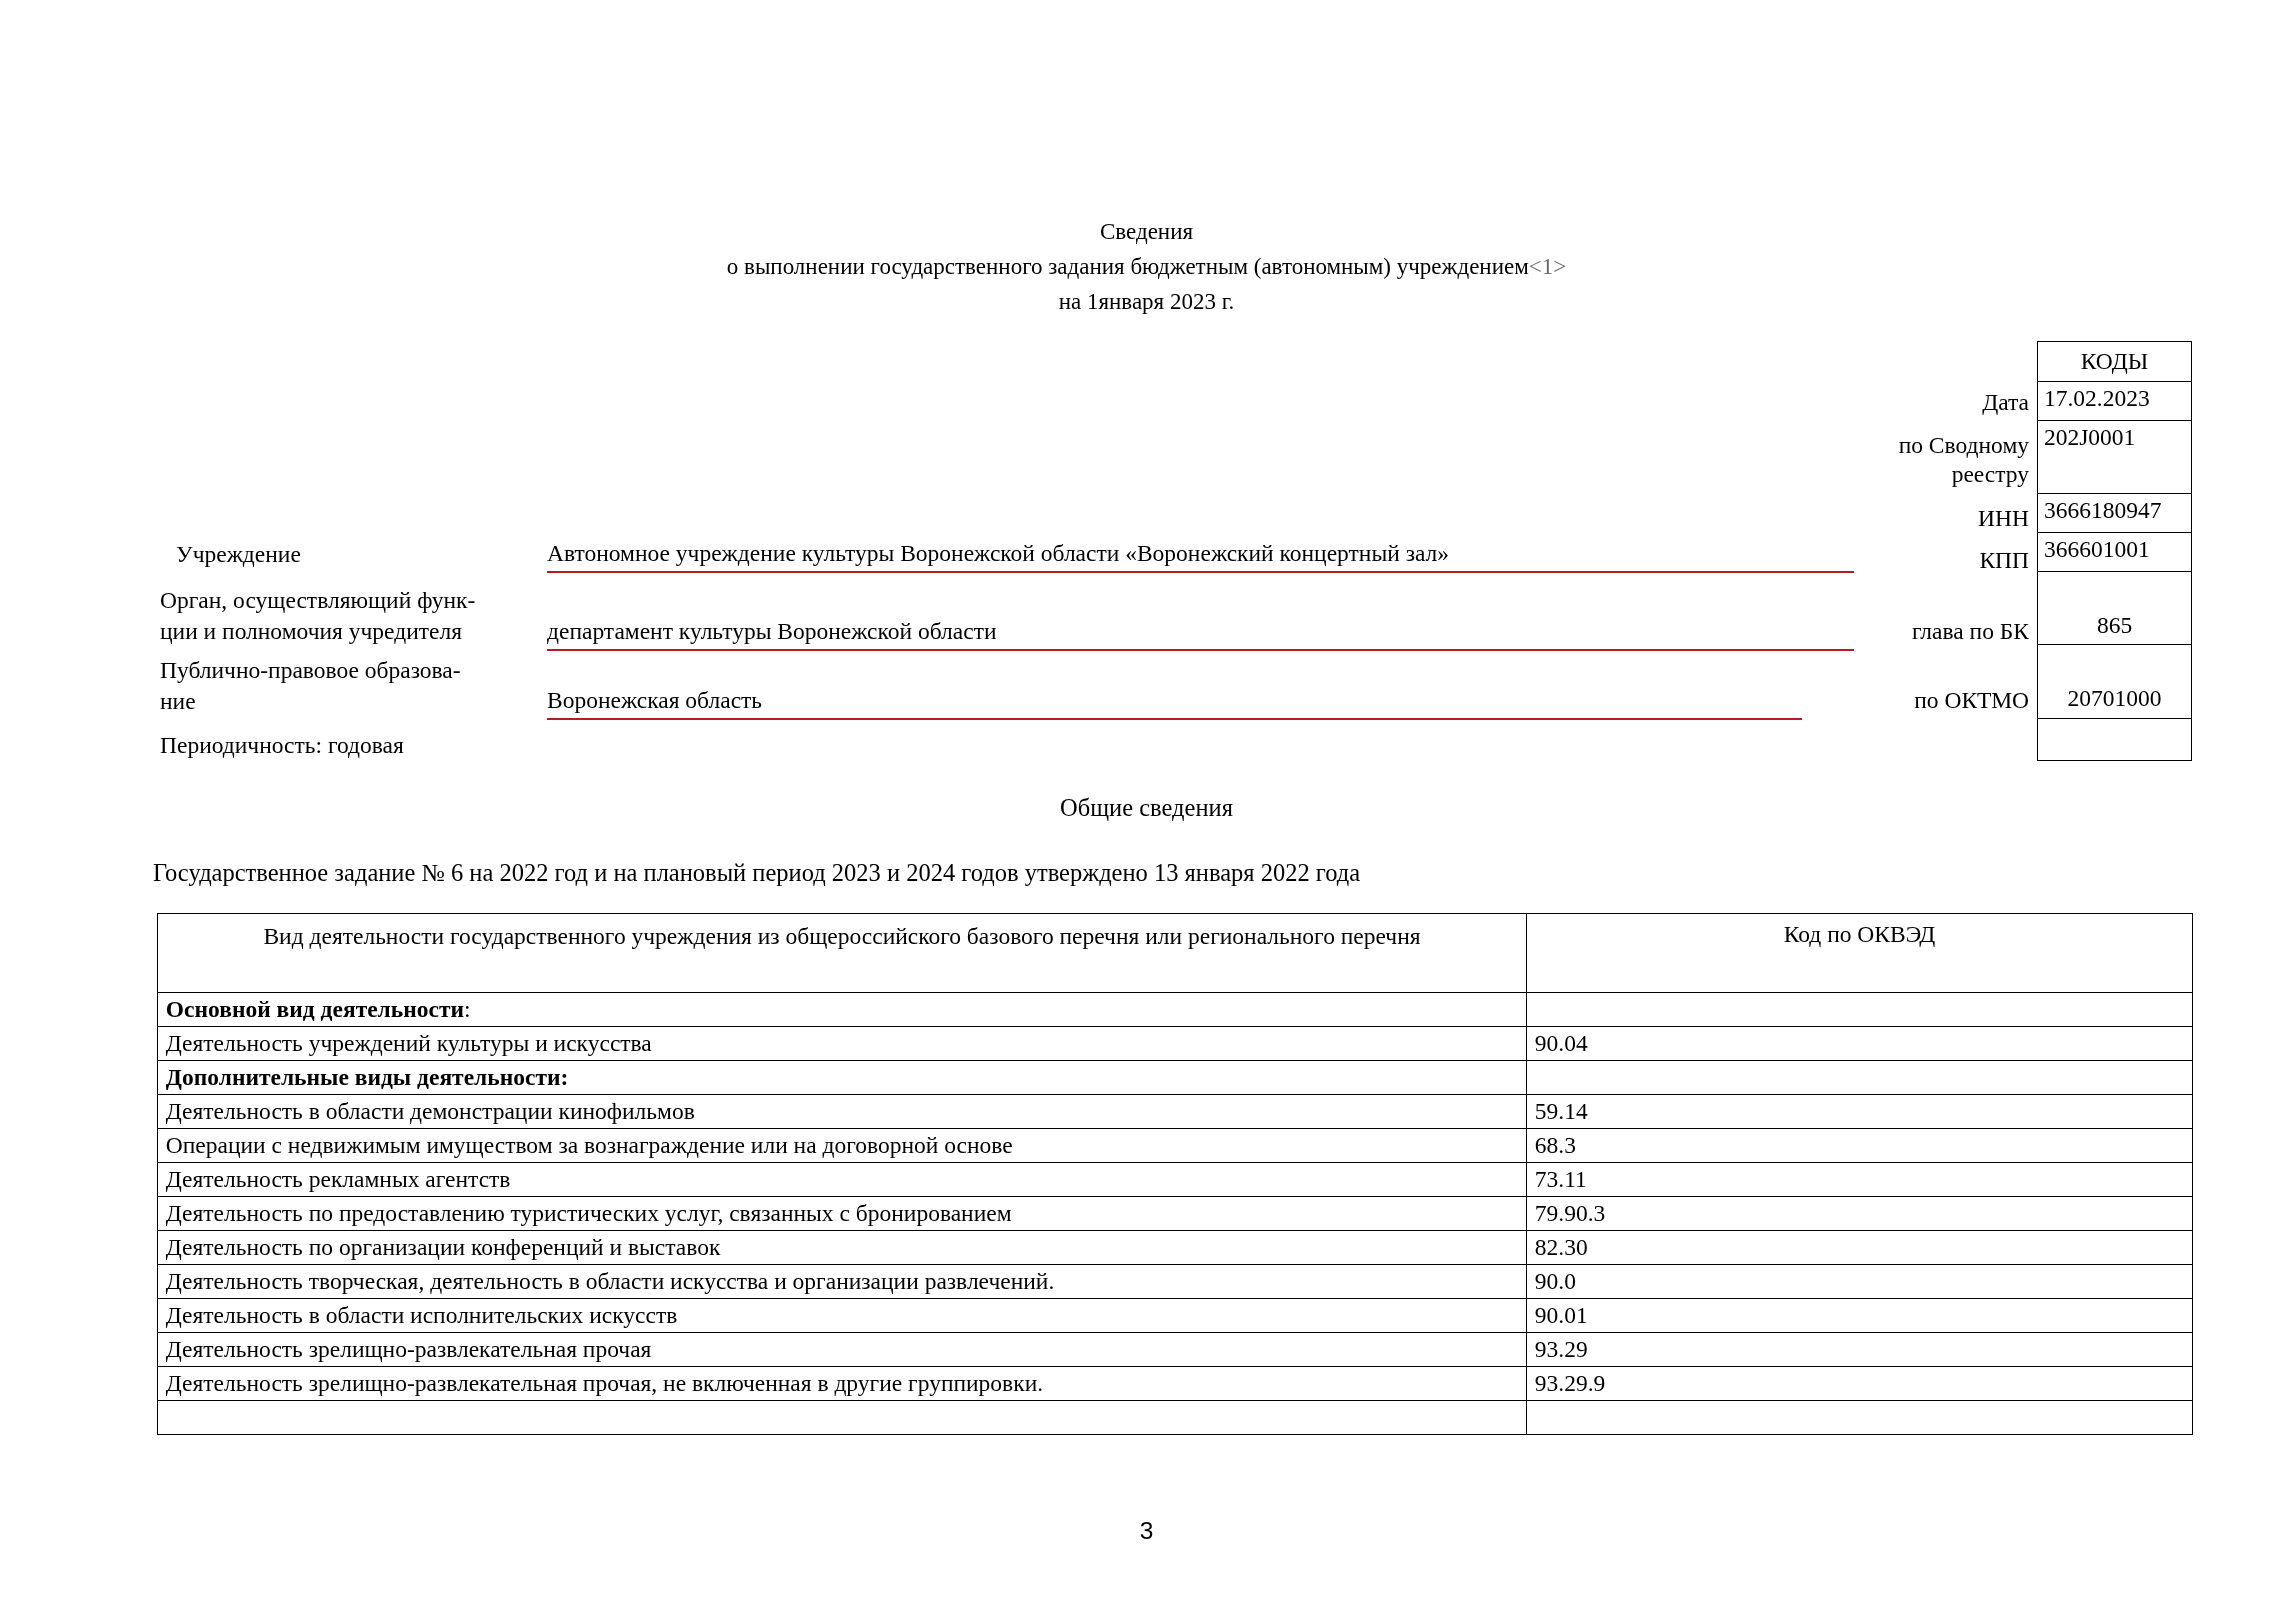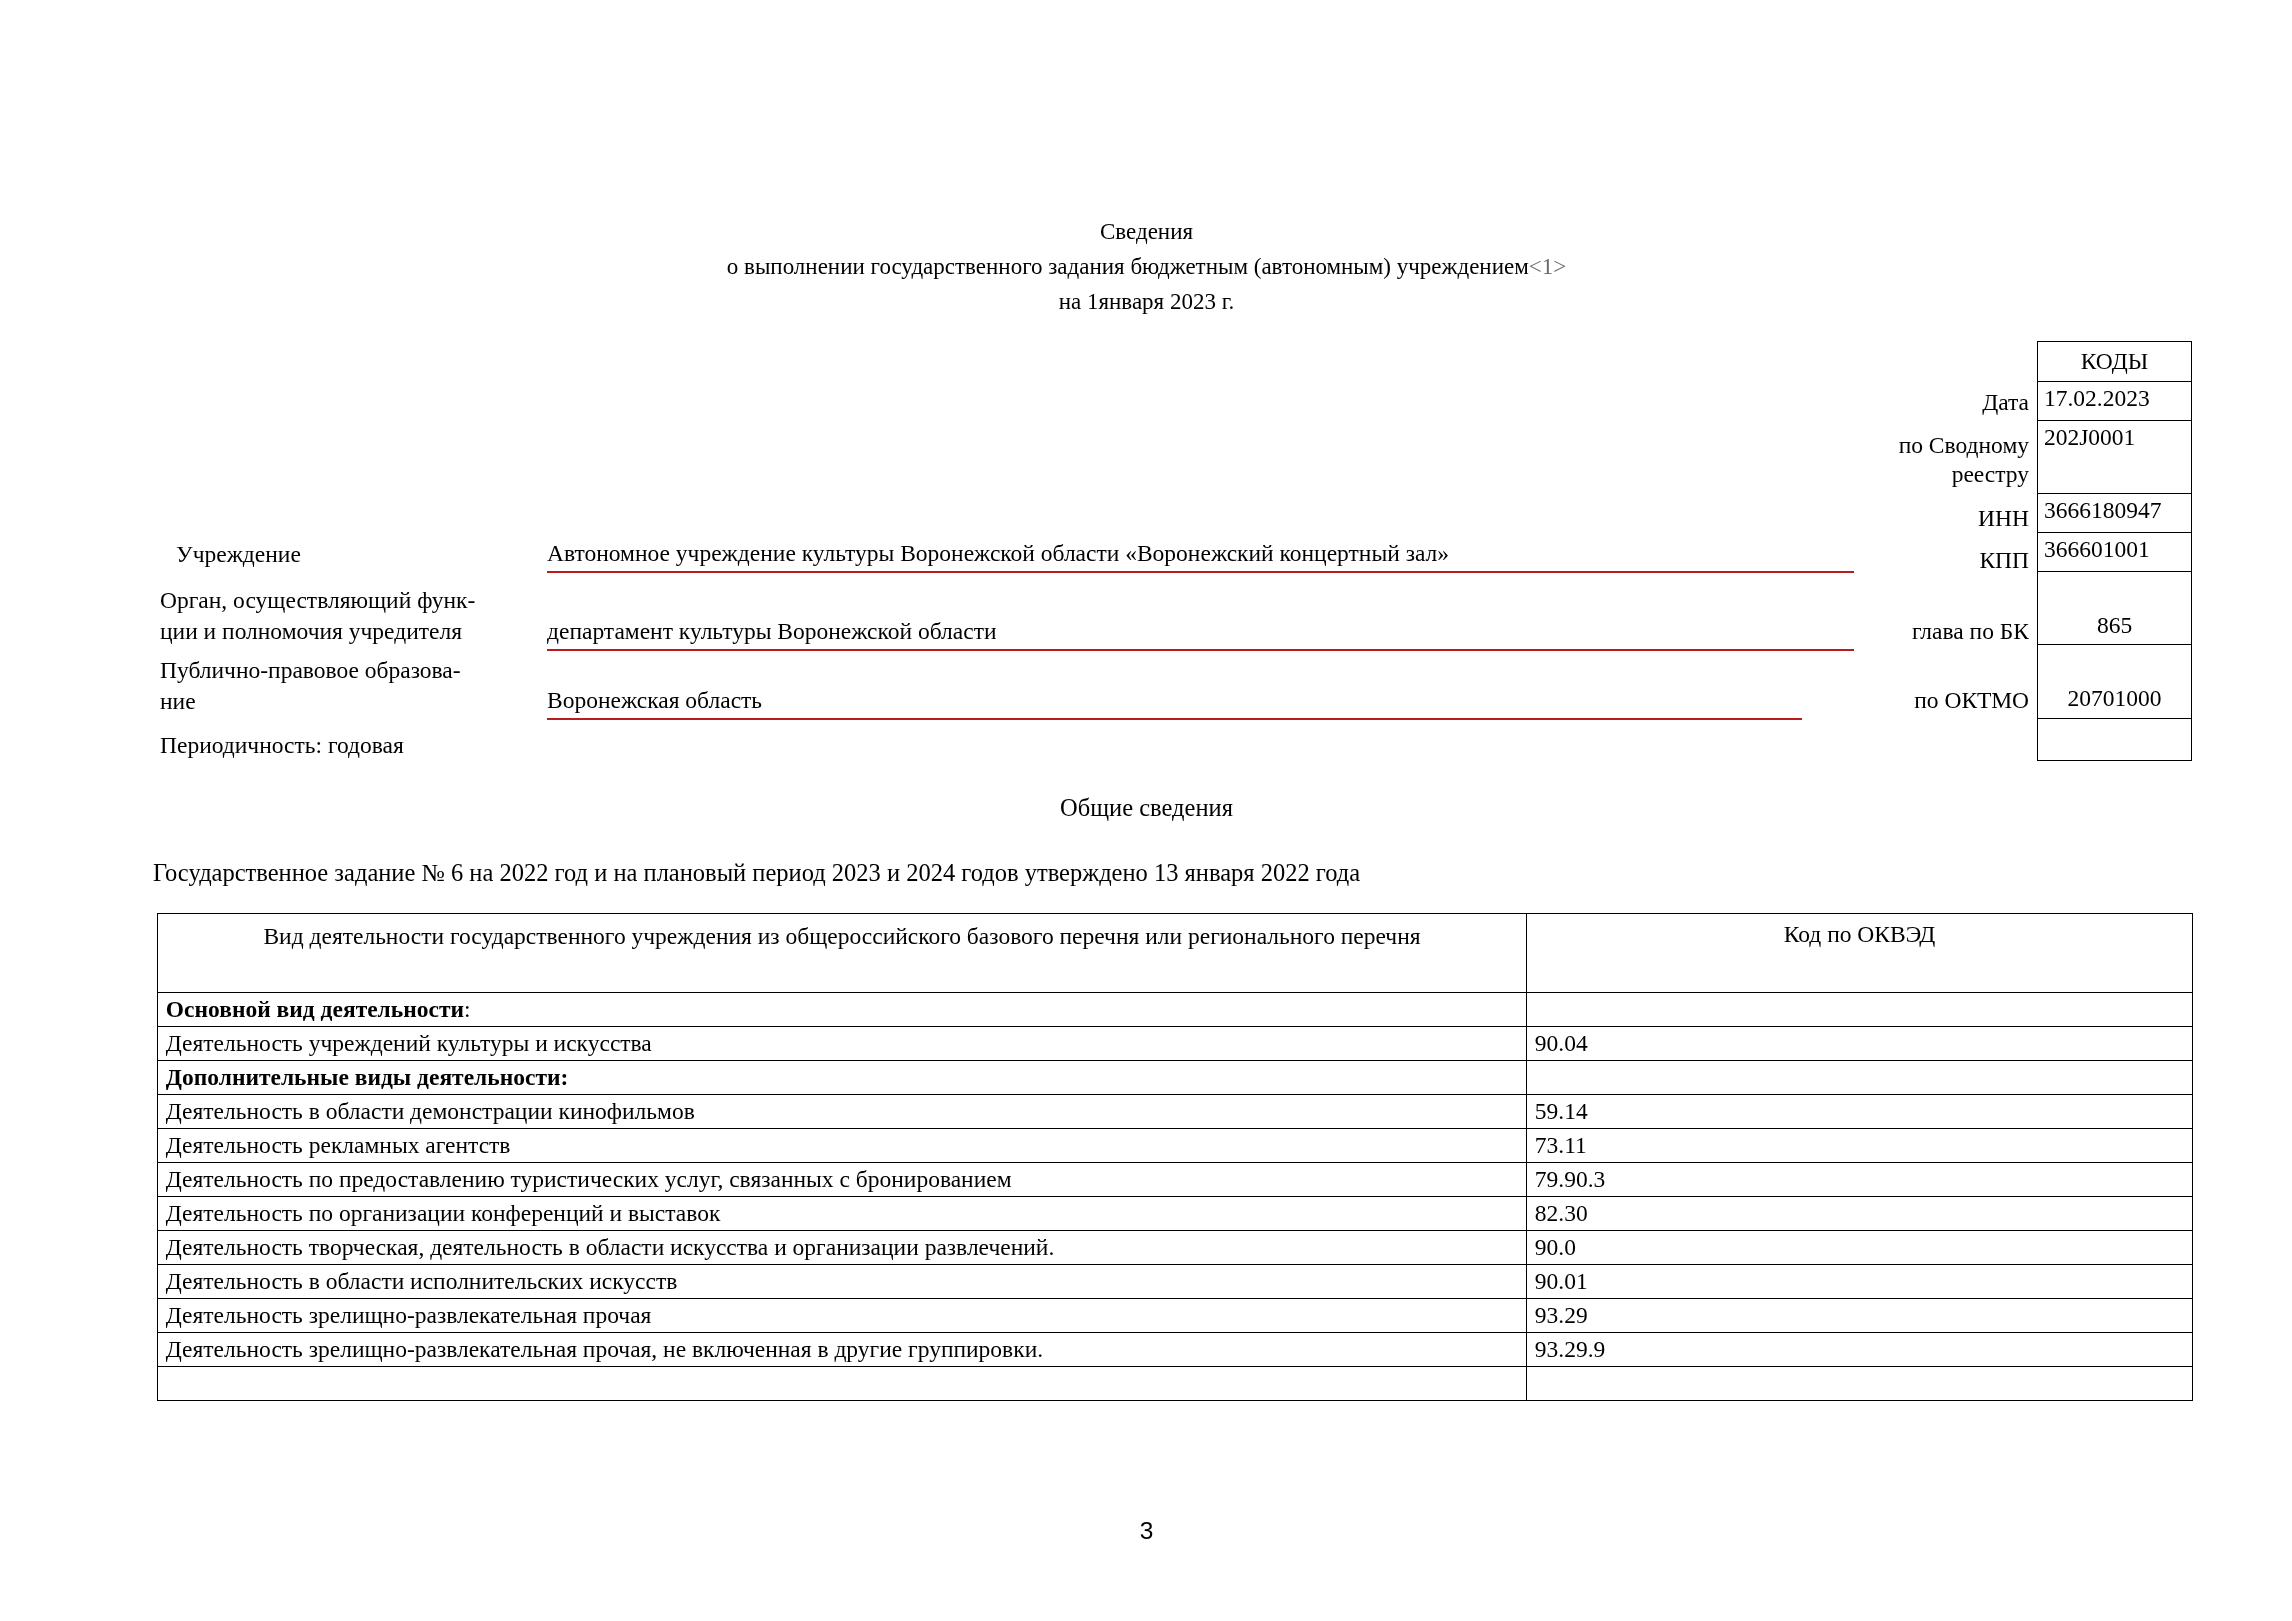--- a/index.html
+++ b/index.html
@@ -281,20 +281,24 @@
       </tr>
       <tr>
         <td class="name-cell section-cell"><b>Дополнительные виды деятельности:</b></td>
         <td class="code-cell"></td>
       </tr>
       <tr>
         <td class="name-cell">Деятельность в области демонстрации кинофильмов</td>
         <td class="code-cell">59.14</td>
       </tr>
       <tr>
+        <td class="name-cell">Операции с недвижимым имуществом за вознаграждение  или на договорной основе</td>
+        <td class="code-cell">68.3</td>
+      </tr>
+      <tr>
         <td class="name-cell">Деятельность рекламных агентств</td>
         <td class="code-cell">73.11</td>
       </tr>
       <tr>
         <td class="name-cell">Деятельность по предоставлению туристических услуг, связанных с бронированием</td>
         <td class="code-cell">79.90.3</td>
       </tr>
       <tr>
         <td class="name-cell">Деятельность по организации конференций и выставок</td>
         <td class="code-cell">82.30</td>

